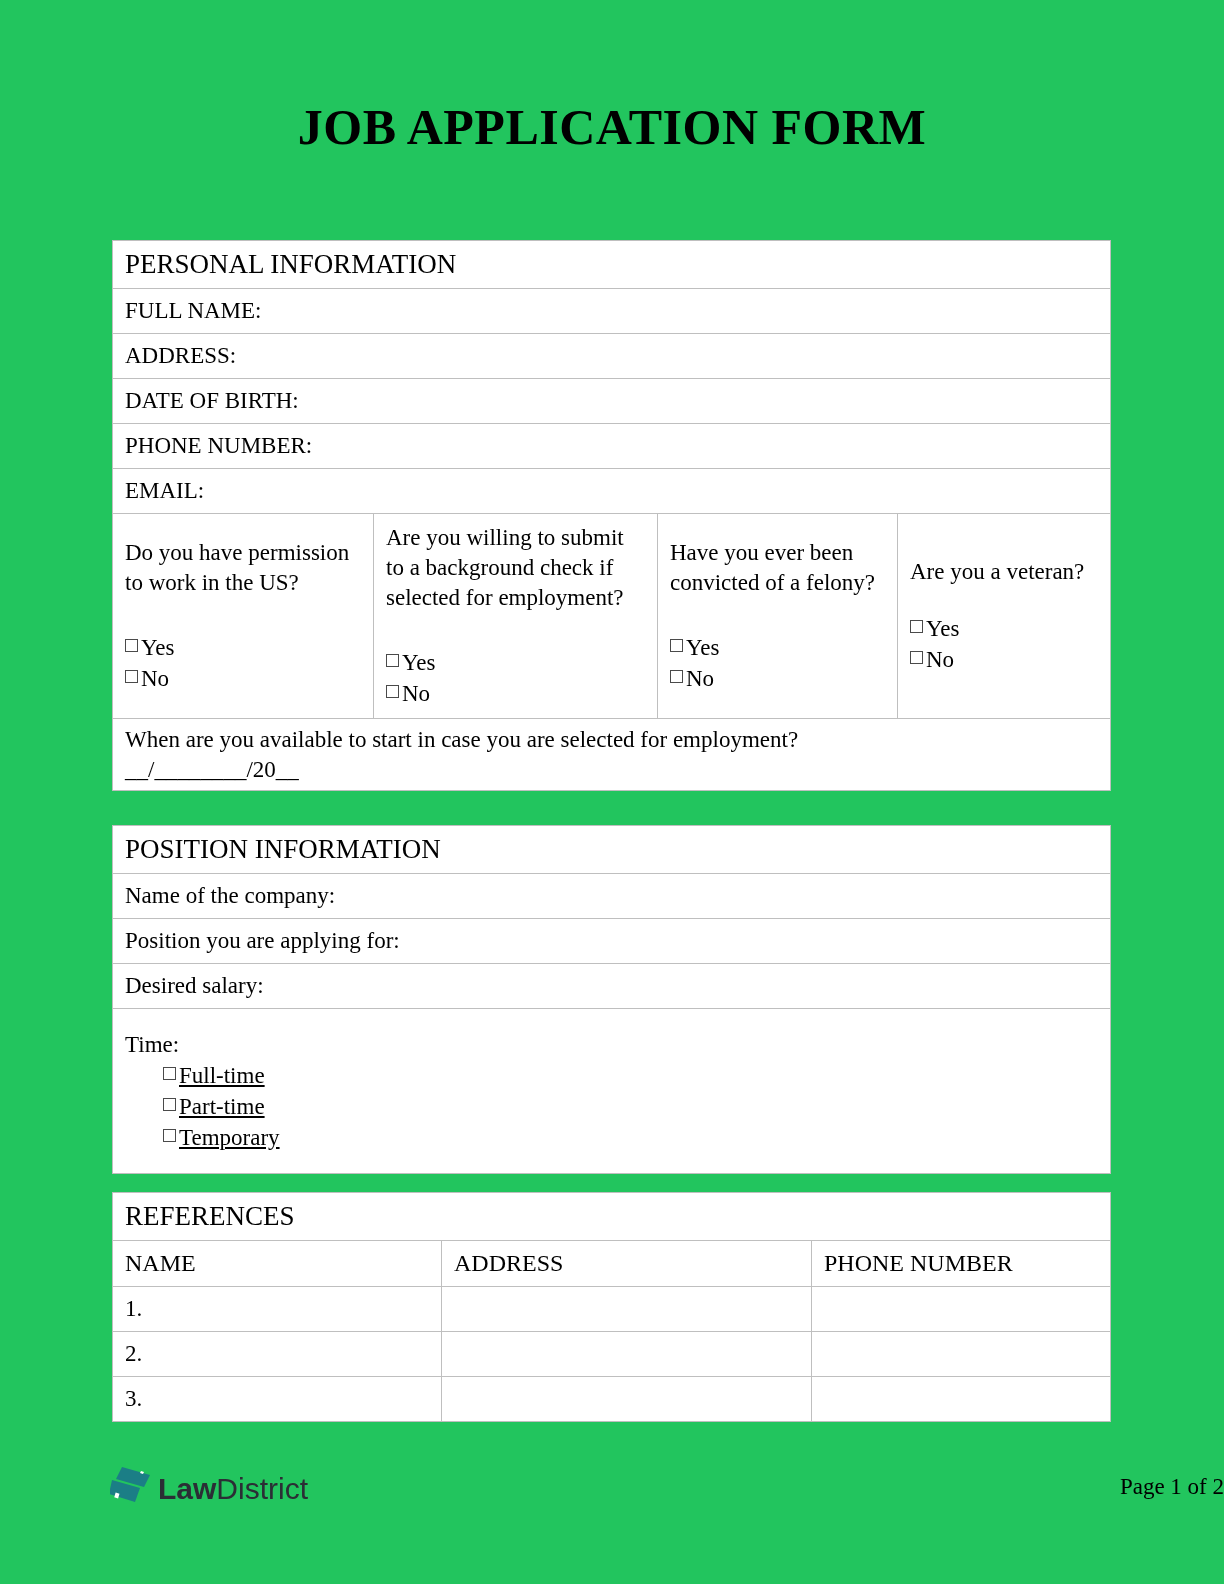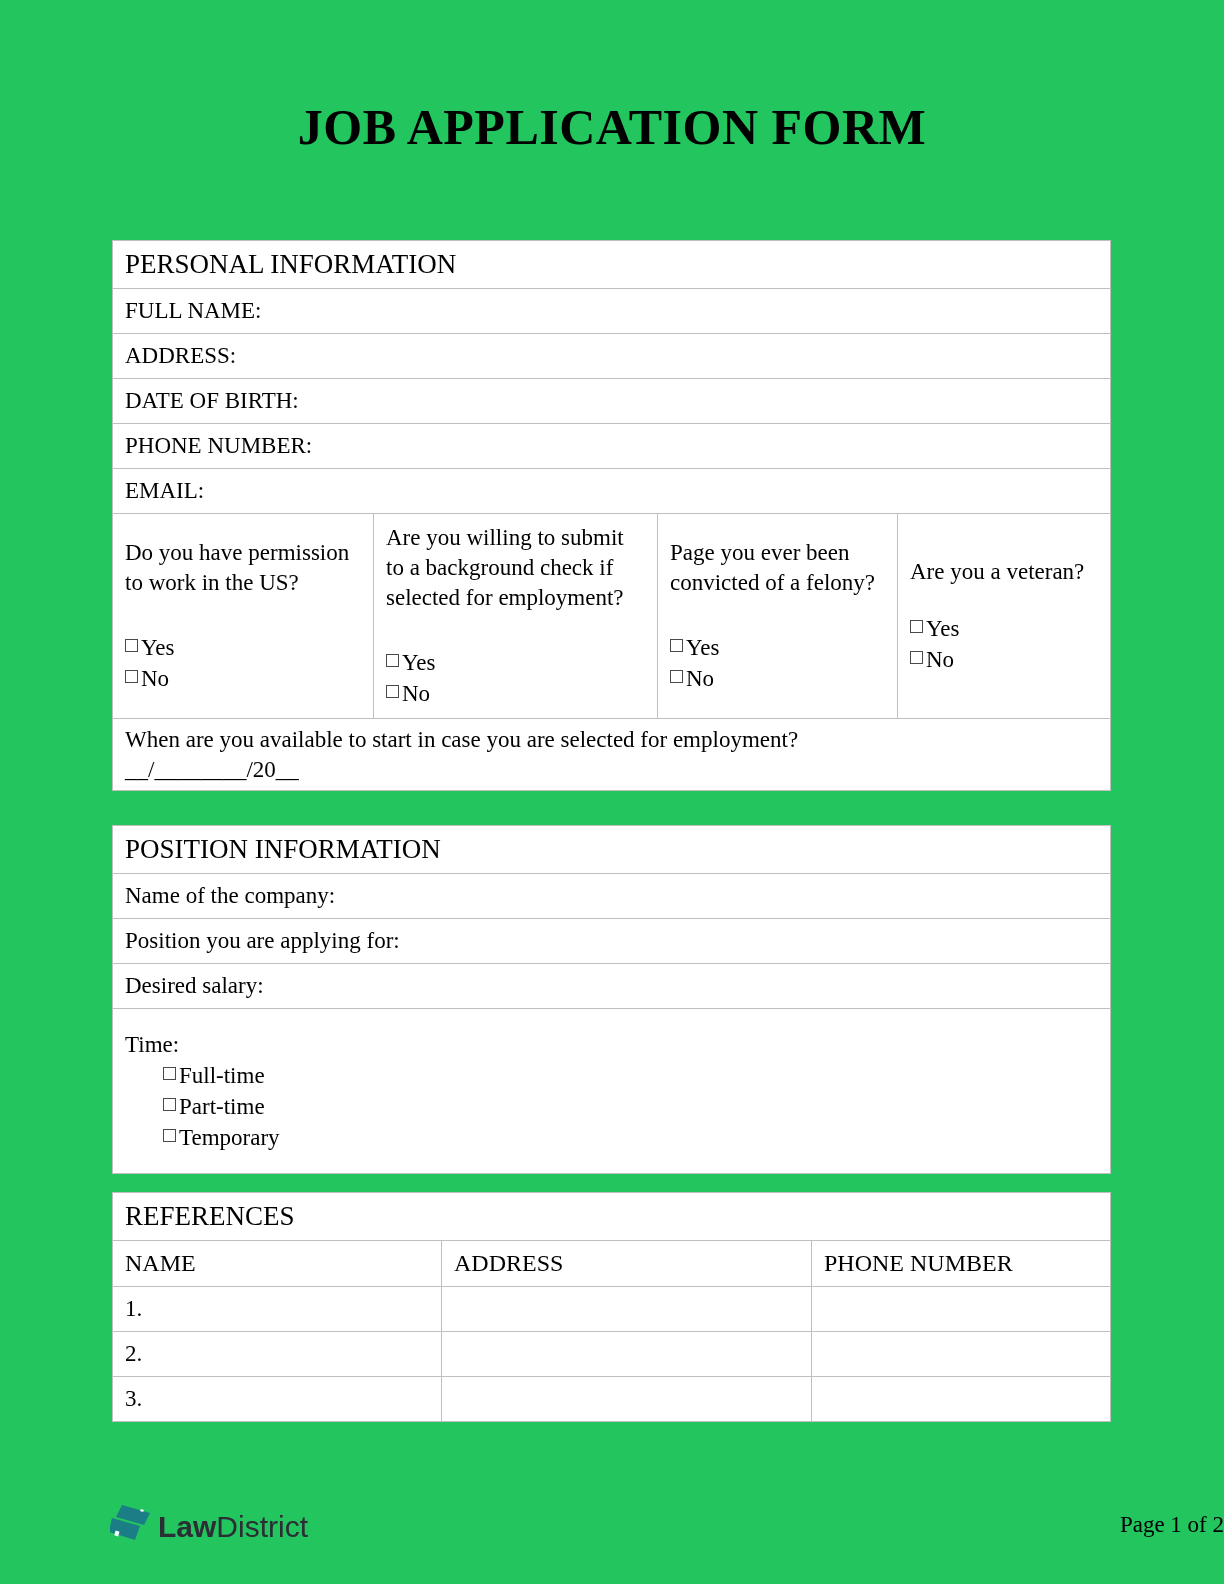--- a/index.html
+++ b/index.html
@@ -37,24 +37,24 @@
   td.q-cell { vertical-align:top; padding:8px 10px; line-height:30px; height:205px; }
   .opts { margin-top:34px; }
   .opt-line { line-height:31px; white-space:nowrap; }
   .cb {
     display:inline-block; width:13px; height:13px;
     border:1px solid #4a4a4a; background:#fff;
     margin-right:3px; vertical-align:3px;
   }
   td.avail-cell { padding:8px 12px; line-height:30px; height:72px; vertical-align:top; }
   td.time-cell { vertical-align:top; padding:10px 12px; line-height:31px; height:165px; }
-  .time-opts { margin-left:38px; }
+  .time-opts { margin-left:38px;text-decoration:underline; }
   td.ref-colhead { height:46px; text-align:center; font-size:24px; }
   td.ref-row { height:45px; }
-  .footer { position:absolute; left:0; top:1500px; width:100%; height:60px; }
+  .footer { position:absolute; left:0; top:1462px; width:100%; height:60px; }
   .brand { position:absolute; left:110px; top:4px; display:flex; align-items:center; }
   .brand-text { font-family:"Liberation Sans", sans-serif; font-size:30px; color:#2b2e35; margin-left:6px; }
   .brand-law { font-weight:700; }
   .brand-district { font-weight:400; }
   .page-num { position:absolute; left:0; top:12px; width:100%; text-align:right; font-size:23px; }
 </style>
 </head>
 <body>
 
 <div class="page">
@@ -96,21 +96,21 @@
         </div>
       </td>
       <td class="q-cell">
         <span>Are you willing to submit to a background check if selected for employment?</span>
         <div class="opts">
           <div class="opt-line"><span class="cb"></span><span>Yes</span></div>
           <div class="opt-line"><span class="cb"></span><span>No</span></div>
         </div>
       </td>
       <td class="q-cell">
-        <span>Page you ever been convicted of a felony?</span>
+        <span>Have you ever been convicted of a felony?</span>
         <div class="opts">
           <div class="opt-line"><span class="cb"></span><span>Yes</span></div>
           <div class="opt-line"><span class="cb"></span><span>No</span></div>
         </div>
       </td>
       <td class="q-cell">
         <span>Are you a veteran?</span>
         <div class="opts" style="margin-top:26px;">
           <div class="opt-line"><span class="cb"></span><span>Yes</span></div>
           <div class="opt-line"><span class="cb"></span><span>No</span></div>

